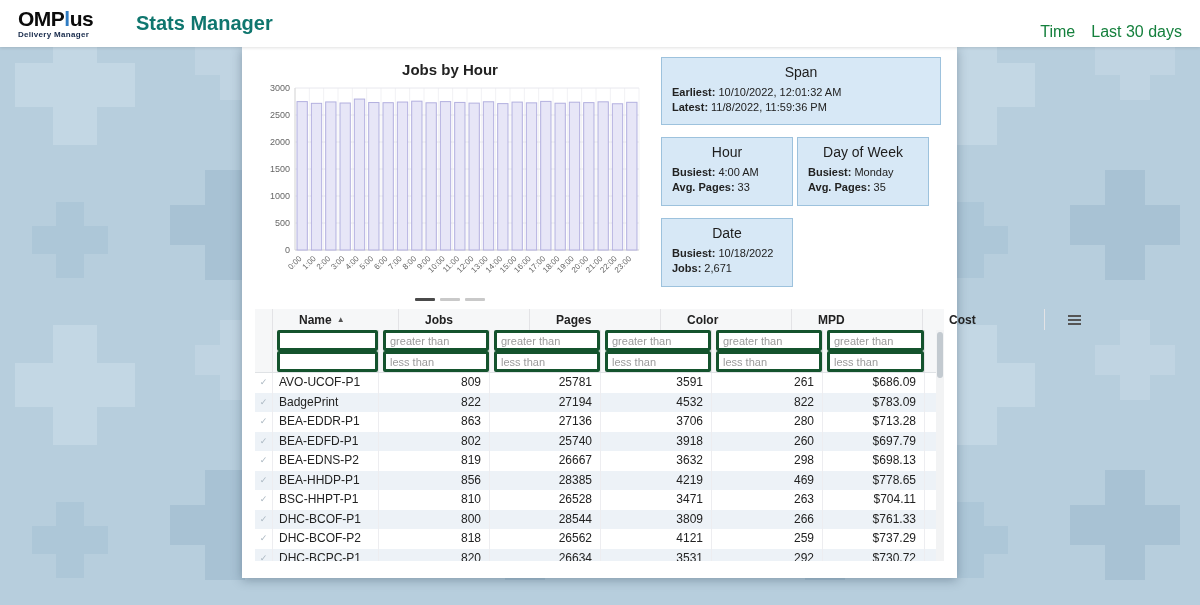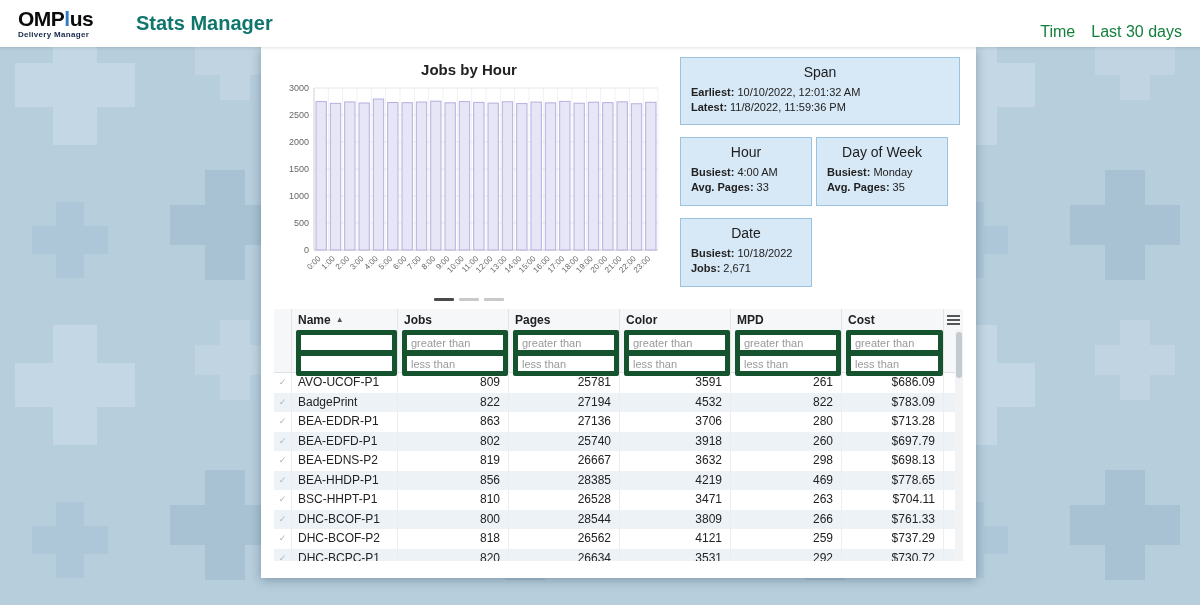--- a/index.html
+++ b/index.html
@@ -21,21 +21,21 @@
   .logo{line-height:1;min-width:96px;}
   .logo-main{font-size:21px;font-weight:bold;color:#0b0b0b;letter-spacing:-0.5px;}
   .logo-main .accent{color:#2e7cc3;}
   .logo-sub{font-size:8px;font-weight:bold;color:#16294a;margin-top:2px;letter-spacing:.3px;}
   .app-title{font-size:20px;font-weight:700;color:#0f766e;margin-left:22px;}
   .nav{margin-left:auto;display:flex;gap:16px;align-items:center;}
   .nav a{color:#15803d;font-size:16px;text-decoration:none;cursor:pointer;margin-top:16px;}
 
   
   .card{
-    position:absolute;left:261px;top:47px;width:715px;height:531px;z-index:5;
+    position:absolute;left:242px;top:47px;width:715px;height:531px;z-index:5;
     background:#ffffff;box-shadow:0 2px 10px rgba(30,50,70,.35);
     padding:10px 13px;box-sizing:border-box;
   }
   .card-top{display:flex;}
 
   .chart-section{width:390px;}
   .chart-title{text-align:center;font-size:15px;font-weight:bold;color:#222;margin:4px 0 2px;}
   #chart{display:block;}
   .pager{display:flex;justify-content:center;gap:5px;margin-top:0;}
   .pager .dash{width:20px;height:3px;border-radius:1px;background:#c9c9c9;cursor:pointer;}
@@ -49,32 +49,32 @@
   }
   .stat-box.full{width:100%;height:68px;}
   .stat-box.half{width:132px;height:69px;}
   .stat-title{text-align:center;font-size:14px;color:#1d1d1d;margin-bottom:5px;}
   .stat-line{font-size:11px;color:#222;line-height:15px;white-space:nowrap;}
   .stat-line b{font-weight:bold;margin-right:3px;}
 
   
   .table-wrap{position:relative;margin-top:8px;width:689px;}
   .tr{display:grid;grid-template-columns:18px 106px 111px 111px 111px 111px 102px 19px;}
-  .thead{background:#f6f7f8;height:21px;}
+  .thead{background:#f6f7f8;height:21px;gap:20px;}
   .th{display:flex;align-items:center;padding-left:6px;box-sizing:border-box;
       font-size:12px;font-weight:bold;color:#222;border-right:1px solid #e3e3e6;cursor:pointer;}
   .th.checkcol,.th.menucol{padding-left:0;cursor:default;}
   .th.menucol{border-right:none;justify-content:center;}
   .arrow{font-size:8px;margin-left:5px;color:#555;}
   .frow{background:#f6f7f8;height:21px;}
   .fc{display:flex;align-items:center;padding-left:4px;box-sizing:border-box;border-right:1px solid #e3e3e6;}
   .fc.checkcol,.fc.menucol{padding-left:0;}
   .fc.menucol{border-right:none;}
   .fc input{
-    width:calc(100% - 12px);height:15px;border:5px solid #14532d;border-radius:2px;
+    width:calc(100% - 12px);height:15px;border:3px solid #14532d;border-radius:2px;
     font-size:11px;padding:0 4px;color:#333;font-family:inherit;background:#fff;
   }
   .fc input::placeholder{color:#9a9a9a;}
   .frow.last{border-bottom:1px solid #dfe2e5;}
   #tbody{height:188px;overflow:hidden;}
   .drow{height:19.5px;background:#fff;cursor:pointer;}
   .drow.alt{background:#edf2f7;}
   .td{font-size:12px;color:#222;line-height:19.5px;white-space:nowrap;overflow:hidden;
       border-right:1px solid #ededf0;box-sizing:border-box;}
   .td.menucol{border-right:none;}

